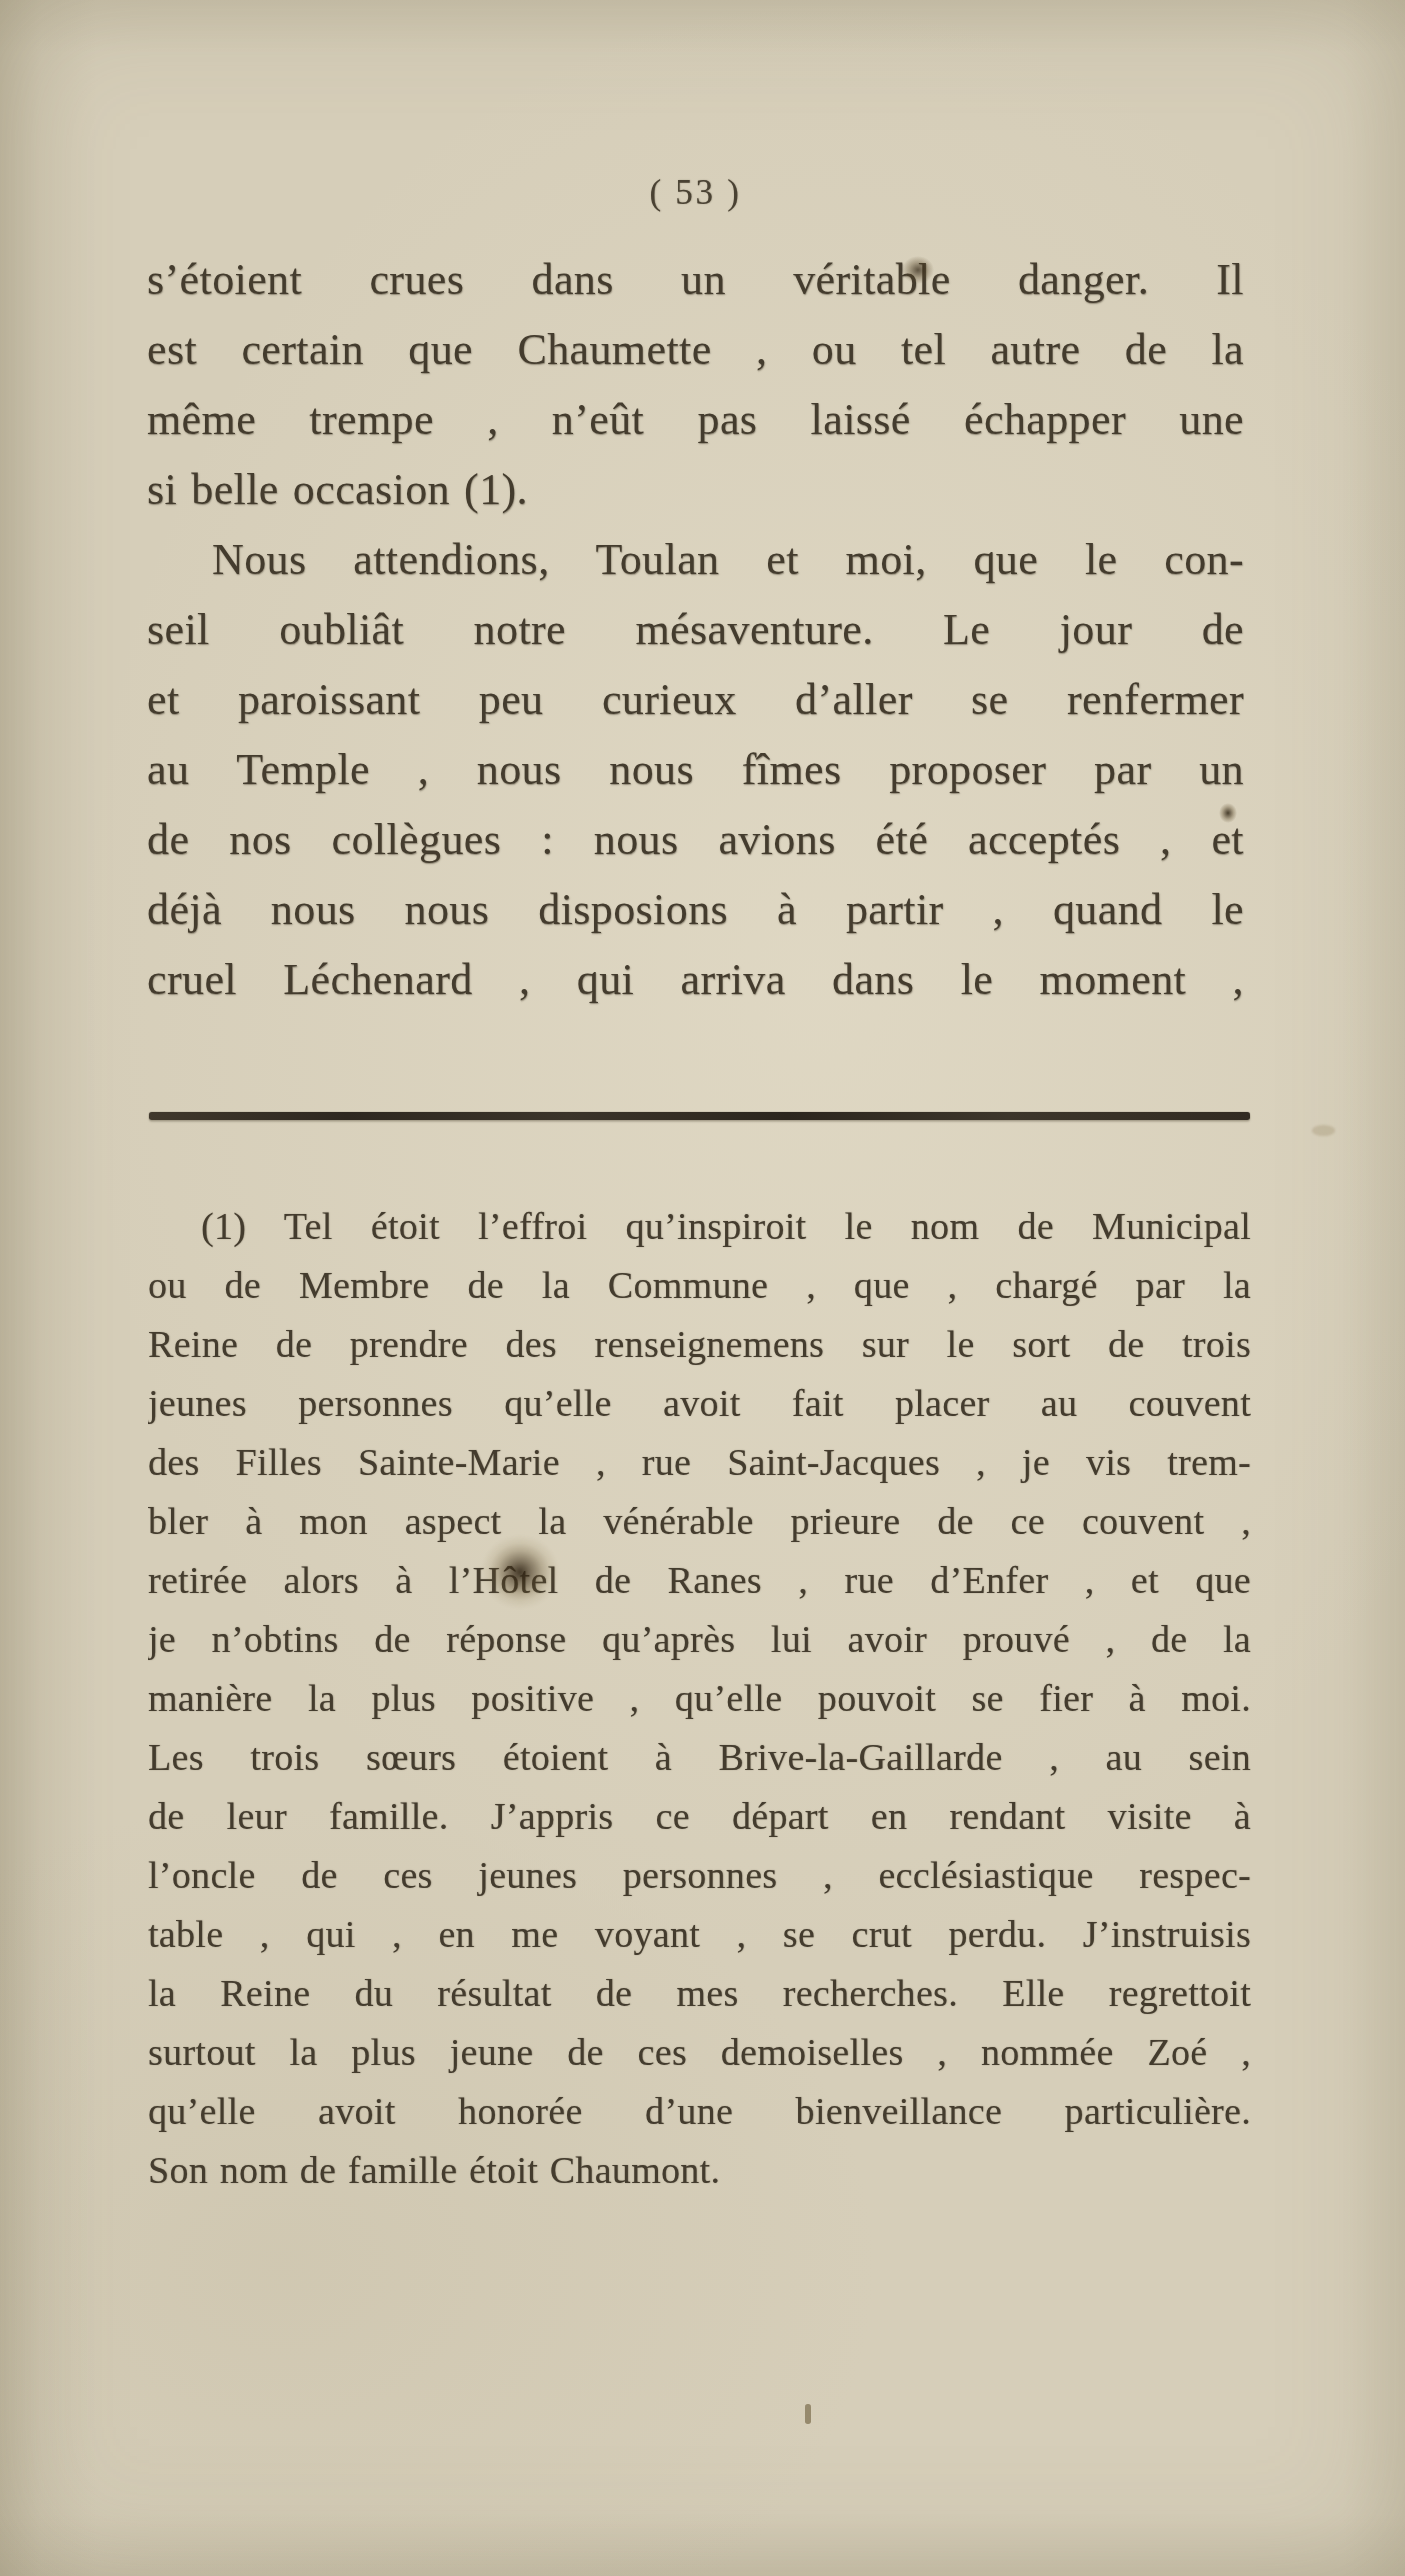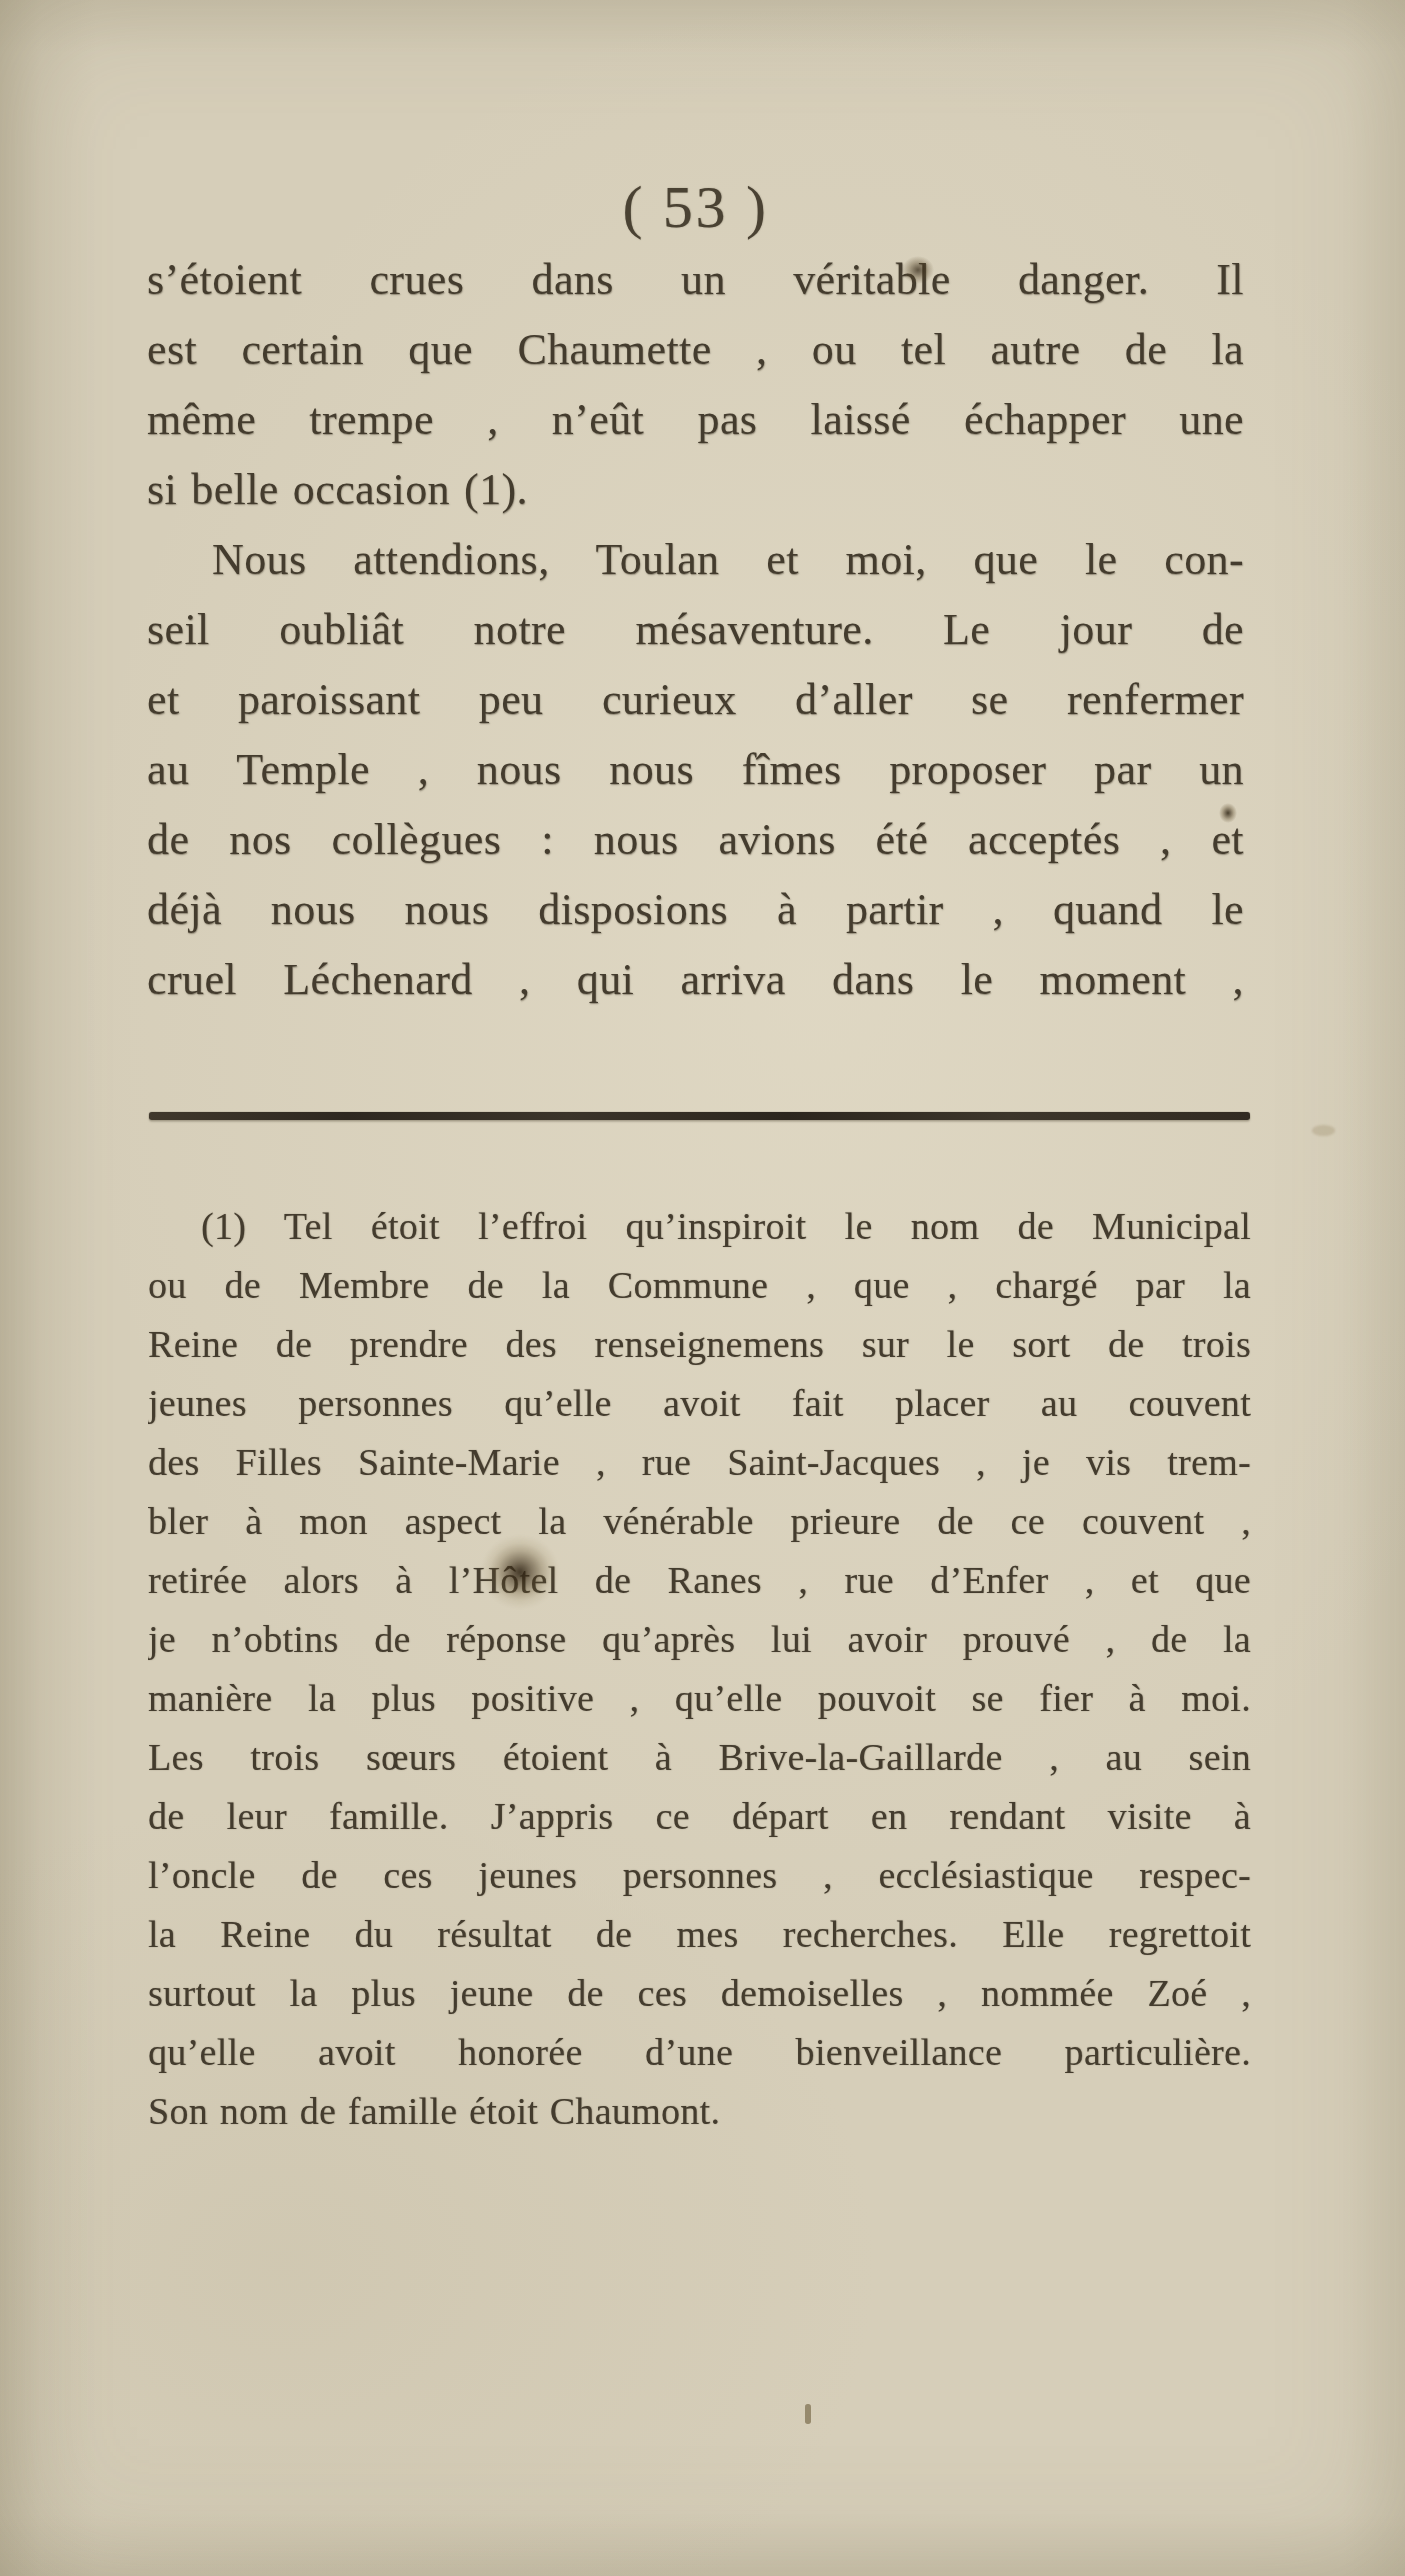--- a/index.html
+++ b/index.html
@@ -17,21 +17,21 @@
       linear-gradient(0deg, rgba(160,150,122,0.20) 0px, rgba(160,150,122,0) 62px),
       #d6ceb9;
     box-shadow: inset 0 0 124px rgba(120,110,85,0.25);
     font-family: "Liberation Serif", "DejaVu Serif", serif;
     color: #443c2e;
   }
   .pagehead {
     position: absolute;
     left: 147px; top: 173px; width: 1097px;
     text-align: center;
-    font-size: 60px;
+    font-size: 35px;
     letter-spacing: 2.7px;
     color: #4a4233;
     text-shadow: 0.4px 0.4px 1.3px rgba(66,58,40,0.45);
   }
   .bodyblock {
     position: absolute;
     left: 147px; top: 245px; width: 1097px;
   }
   .bline {
     height: 70px;
@@ -132,20 +132,21 @@
     <div class="fline just">Reine de prendre des renseignemens sur le sort de trois</div>
     <div class="fline just">jeunes personnes qu’elle avoit fait placer au couvent</div>
     <div class="fline just">des Filles Sainte-Marie , rue Saint-Jacques , je vis trem-</div>
     <div class="fline just">bler à mon aspect la vénérable prieure de ce couvent ,</div>
     <div class="fline just">retirée alors à l’Hôtel de Ranes , rue d’Enfer , et que</div>
     <div class="fline just">je n’obtins de réponse qu’après lui avoir prouvé , de la</div>
     <div class="fline just">manière la plus positive , qu’elle pouvoit se fier à moi.</div>
     <div class="fline just">Les trois sœurs étoient à Brive-la-Gaillarde , au sein</div>
     <div class="fline just">de leur famille. J’appris ce départ en rendant visite à</div>
     <div class="fline just">l’oncle de ces jeunes personnes , ecclésiastique respec-</div>
+    <div class="fline just">table , qui , en me voyant , se crut perdu. J’instruisis</div>
     <div class="fline just">la Reine du résultat de mes recherches. Elle regrettoit</div>
     <div class="fline just">surtout la plus jeune de ces demoiselles , nommée Zoé ,</div>
     <div class="fline just">qu’elle avoit honorée d’une bienveillance particulière.</div>
     <div class="fline left">Son nom de famille étoit Chaumont.</div>
   </div>
 
   <div class="mark blot-main"></div>
   <div class="mark blot-veritable"></div>
   <div class="mark dot-un"></div>
   <div class="mark tick-bottom"></div>

